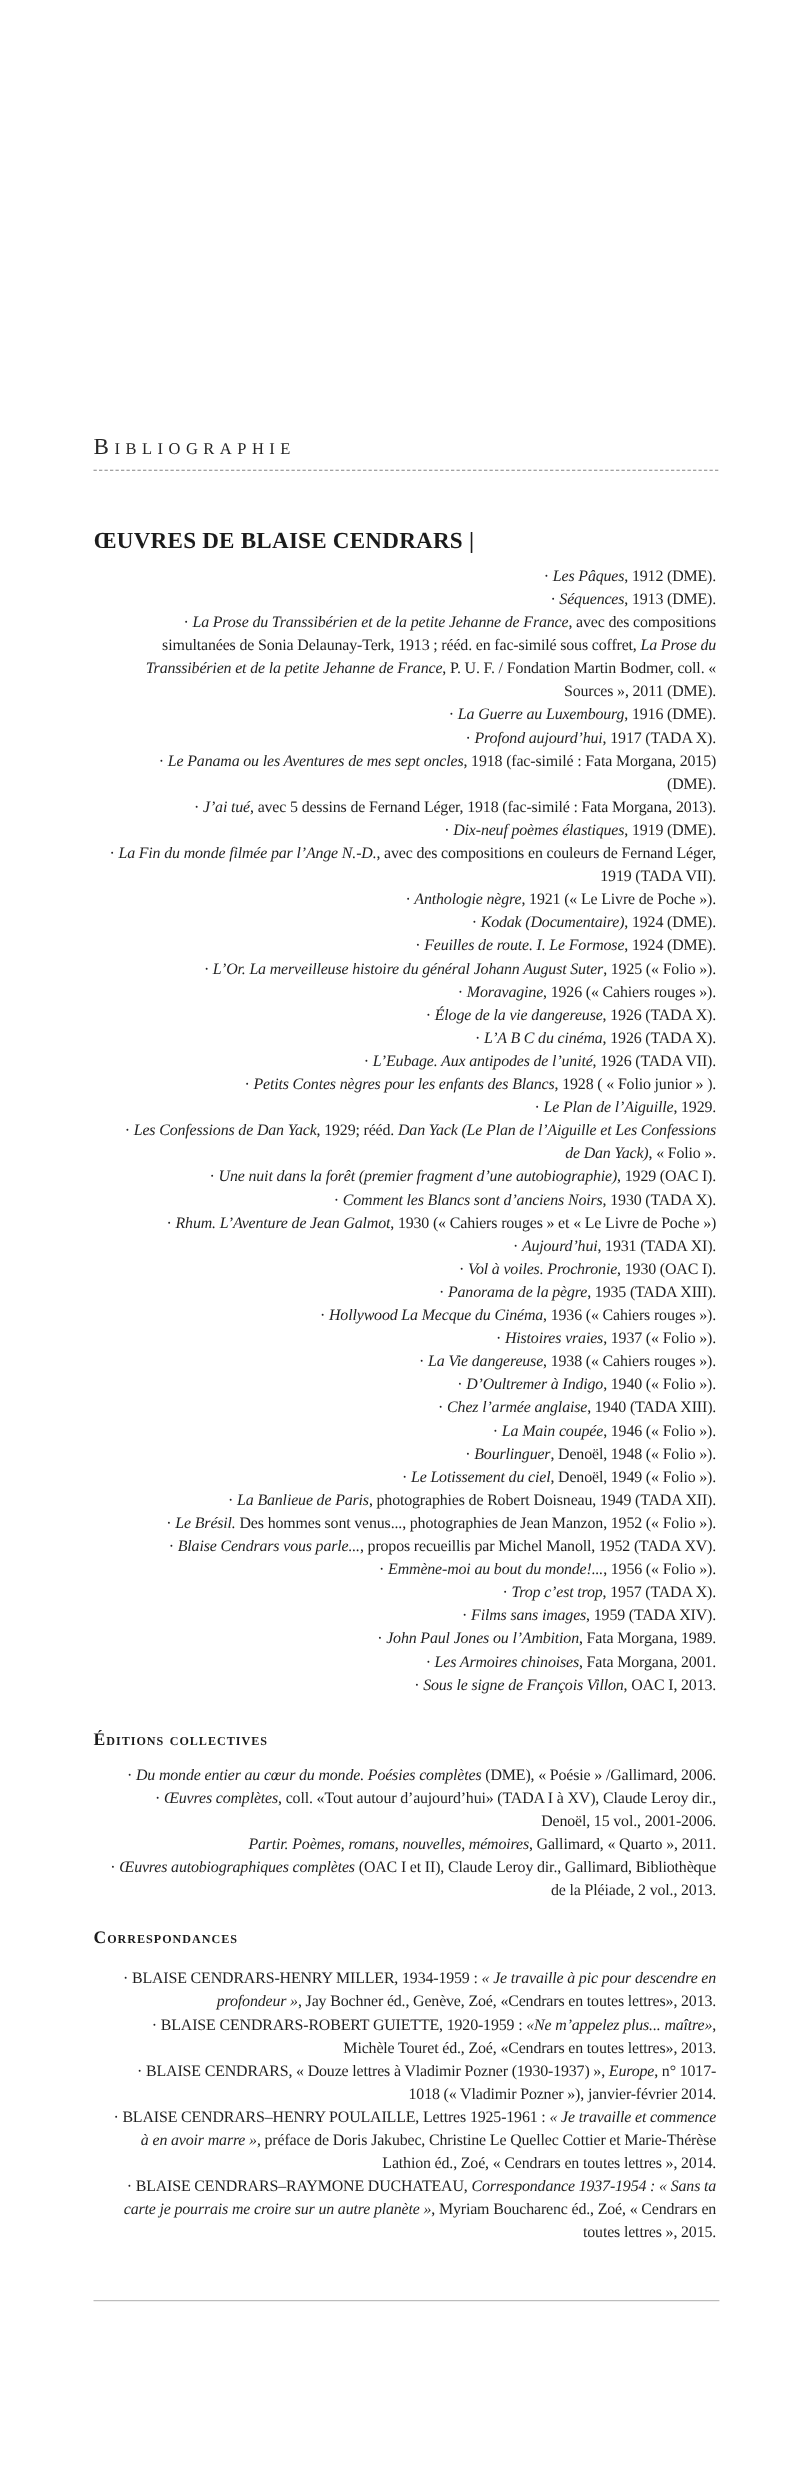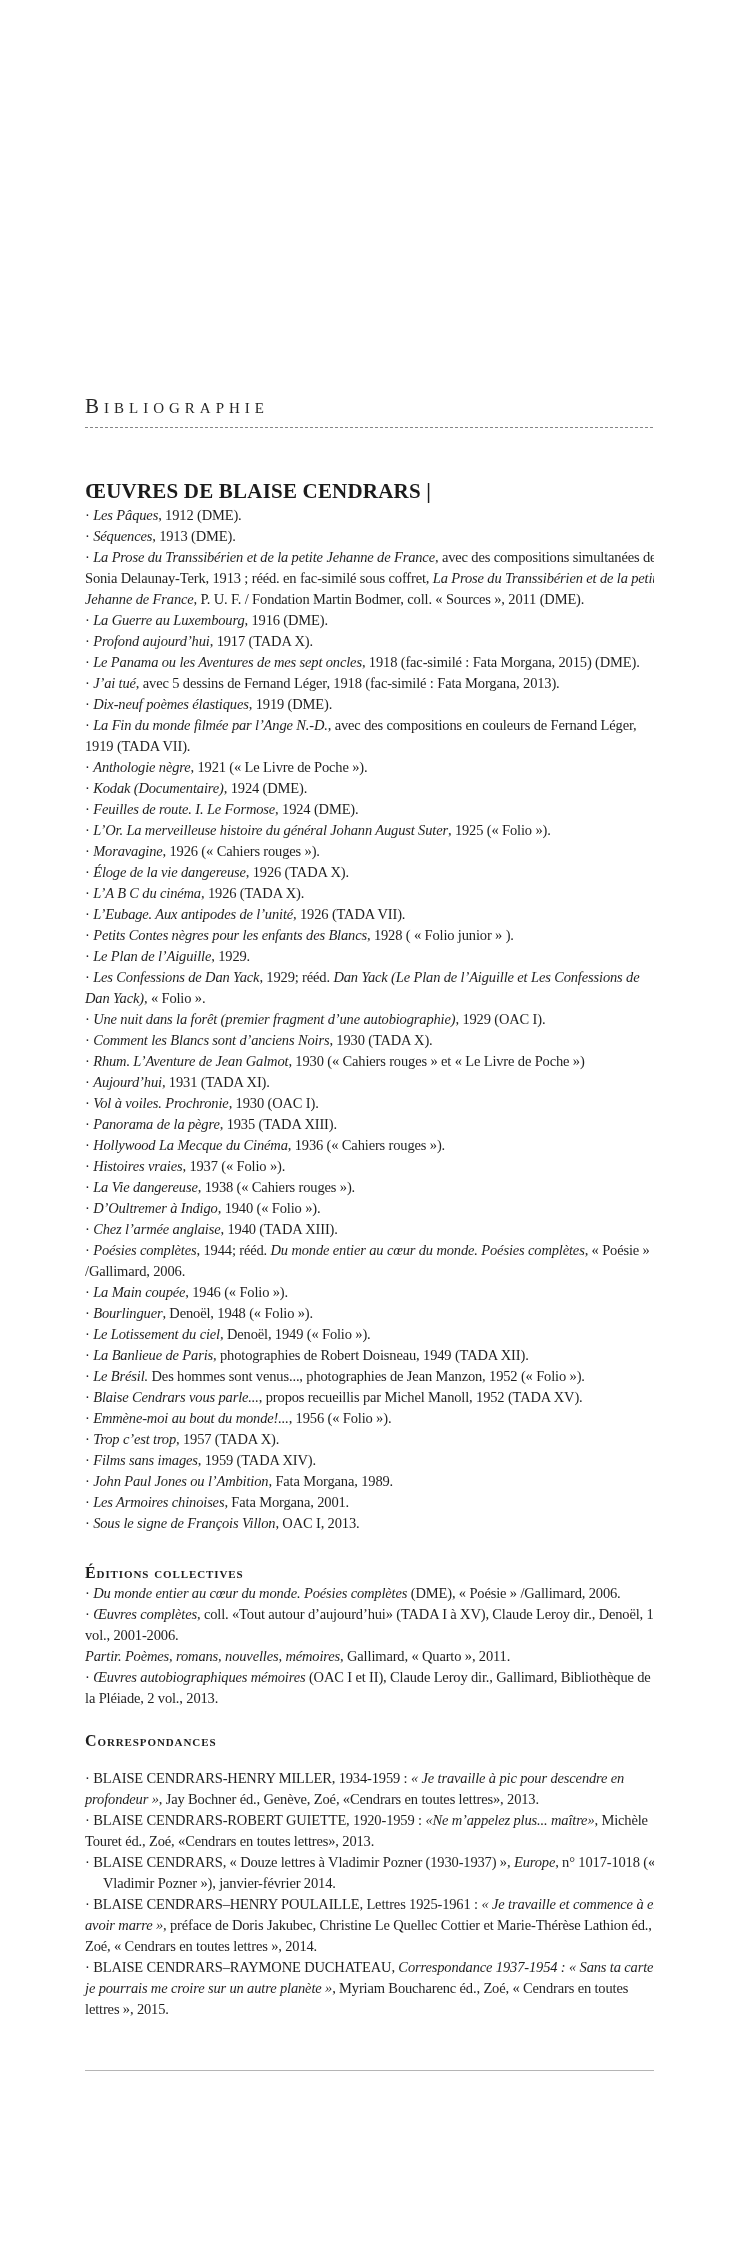--- a/index.html
+++ b/index.html
@@ -38,21 +38,21 @@
     margin: 0;
     font-size: 21px;
     line-height: 21px;
     color: #1c1c1c;
   }
   .sec-heading.caps-bold { font-weight: 700; letter-spacing: 0.2px; }
   .sec-heading.smallcaps { font-weight: 700; font-variant: small-caps; letter-spacing: 0.9px; font-size: 16px; }
   .sec-oeuvres .sec-heading { margin-top: 53px; margin-bottom: 3px; }
   .sec-editions .sec-heading { margin-top: 28px; }
   .sec-correspondances .sec-heading { margin-top: 21px; margin-bottom: 17px; }
-  .entries { margin: 0; }
+  .entries { margin: 12px; text-align: right; }
   .entry {
     margin: 0;
     font-size: 14.5px;
     line-height: 21px;
     letter-spacing: -0.15px;
     color: #1f1f1f;
   }
   .entry.hang { padding-left: 18px; text-indent: -18px; }
   .entry .bullet { display: inline; }
   .entry .bullet::after { content: " "; }
@@ -100,42 +100,41 @@
             <p class="entry"><span class="bullet">·</span><i>Comment les Blancs sont d’anciens Noirs</i><span>, 1930 (TADA X).</span></p>
             <p class="entry"><span class="bullet">·</span><i>Rhum. L’Aventure de Jean Galmot</i><span>, 1930 (« Cahiers rouges » et « Le Livre de Poche »)</span></p>
             <p class="entry"><span class="bullet">·</span><i>Aujourd’hui</i><span>, 1931 (TADA XI).</span></p>
             <p class="entry"><span class="bullet">·</span><i>Vol à voiles. Prochronie</i><span>, 1930 (OAC I).</span></p>
             <p class="entry"><span class="bullet">·</span><i>Panorama de la pègre</i><span>, 1935 (TADA XIII).</span></p>
             <p class="entry"><span class="bullet">·</span><i>Hollywood La Mecque du Cinéma</i><span>, 1936 (« Cahiers rouges »).</span></p>
             <p class="entry"><span class="bullet">·</span><i>Histoires vraies</i><span>, 1937 (« Folio »).</span></p>
             <p class="entry"><span class="bullet">·</span><i>La Vie dangereuse</i><span>, 1938 (« Cahiers rouges »).</span></p>
             <p class="entry"><span class="bullet">·</span><i>D’Oultremer à Indigo</i><span>, 1940 (« Folio »).</span></p>
             <p class="entry"><span class="bullet">·</span><i>Chez l’armée anglaise</i><span>, 1940 (TADA XIII).</span></p>
-            <p class="entry"><span class="bullet">·</span><i>Poésies complètes</i><span>, 1944; rééd. </span><i>Du monde entier au cœur du monde. Poésies complètes</i><span>, « Poésie » /Gallimard, 2006.</span></p>
             <p class="entry"><span class="bullet">·</span><i>La Main coupée</i><span>, 1946 (« Folio »).</span></p>
             <p class="entry"><span class="bullet">·</span><i>Bourlinguer</i><span>, Denoël, 1948 (« Folio »).</span></p>
             <p class="entry"><span class="bullet">·</span><i>Le Lotissement du ciel</i><span>, Denoël, 1949 (« Folio »).</span></p>
             <p class="entry"><span class="bullet">·</span><i>La Banlieue de Paris</i><span>, photographies de Robert Doisneau, 1949 (TADA XII).</span></p>
             <p class="entry"><span class="bullet">·</span><i>Le Brésil.</i><span> Des hommes sont venus..., photographies de Jean Manzon, 1952 (« Folio »).</span></p>
             <p class="entry"><span class="bullet">·</span><i>Blaise Cendrars vous parle...</i><span>, propos recueillis par Michel Manoll, 1952 (TADA XV).</span></p>
             <p class="entry"><span class="bullet">·</span><i>Emmène-moi au bout du monde!...</i><span>, 1956 (« Folio »).</span></p>
             <p class="entry"><span class="bullet">·</span><i>Trop c’est trop</i><span>, 1957 (TADA X).</span></p>
             <p class="entry"><span class="bullet">·</span><i>Films sans images</i><span>, 1959 (TADA XIV).</span></p>
             <p class="entry"><span class="bullet">·</span><i>John Paul Jones ou l’Ambition</i><span>, Fata Morgana, 1989.</span></p>
             <p class="entry"><span class="bullet">·</span><i>Les Armoires chinoises</i><span>, Fata Morgana, 2001.</span></p>
             <p class="entry"><span class="bullet">·</span><i>Sous le signe de François Villon</i><span>, OAC I, 2013.</span></p>
           </div>
         </section>
         <section class="sec sec-editions">
           <h2 class="sec-heading smallcaps">Éditions collectives</h2>
           <div class="entries">
             <p class="entry"><span class="bullet">·</span><i>Du monde entier au cœur du monde. Poésies complètes</i><span> (DME), « Poésie » /Gallimard, 2006.</span></p>
             <p class="entry"><span class="bullet">·</span><i>Œuvres complètes</i><span>, coll. «Tout autour d’aujourd’hui» (TADA I à XV), Claude Leroy dir., Denoël, 15 vol., 2001-2006.</span></p>
             <p class="entry"><i>Partir. Poèmes, romans, nouvelles, mémoires</i><span>, Gallimard, « Quarto », 2011.</span></p>
-            <p class="entry"><span class="bullet">·</span><i>Œuvres autobiographiques mémoires</i><span> (OAC I et II), Claude Leroy dir., Gallimard, Bibliothèque de la Pléiade, 2 vol., 2013.</span></p>
+            <p class="entry"><span class="bullet">·</span><i>Œuvres autobiographiques complètes</i><span> (OAC I et II), Claude Leroy dir., Gallimard, Bibliothèque de la Pléiade, 2 vol., 2013.</span></p>
           </div>
         </section>
         <section class="sec sec-correspondances">
           <h2 class="sec-heading smallcaps">Correspondances</h2>
           <div class="entries">
             <p class="entry"><span class="bullet">·</span><span>BLAISE CENDRARS-HENRY MILLER, 1934-1959 : </span><i>« Je travaille à pic pour descendre en profondeur »</i><span>, Jay Bochner éd., Genève, Zoé, «Cendrars en toutes lettres», 2013.</span></p>
             <p class="entry"><span class="bullet">·</span><span>BLAISE CENDRARS-ROBERT GUIETTE, 1920-1959 : </span><i>«Ne m’appelez plus... maître»</i><span>, Michèle Touret éd., Zoé, «Cendrars en toutes lettres», 2013.</span></p>
             <p class="entry hang"><span class="bullet">·</span><span>BLAISE CENDRARS, « Douze lettres à Vladimir Pozner (1930-1937) », </span><i>Europe</i><span>, n° 1017-1018 (« Vladimir Pozner »), janvier-février 2014.</span></p>
             <p class="entry"><span class="bullet">·</span><span>BLAISE CENDRARS–HENRY POULAILLE, Lettres 1925-1961 : </span><i>« Je travaille et commence à en avoir marre »</i><span>, préface de Doris Jakubec, Christine Le Quellec Cottier et Marie-Thérèse Lathion éd., Zoé, « Cendrars en toutes lettres », 2014.</span></p>
             <p class="entry"><span class="bullet">·</span><span>BLAISE CENDRARS–RAYMONE DUCHATEAU, </span><i>Correspondance 1937-1954 : « Sans ta carte je pourrais me croire sur un autre planète »</i><span>, Myriam Boucharenc éd., Zoé, « Cendrars en toutes lettres », 2015.</span></p>

